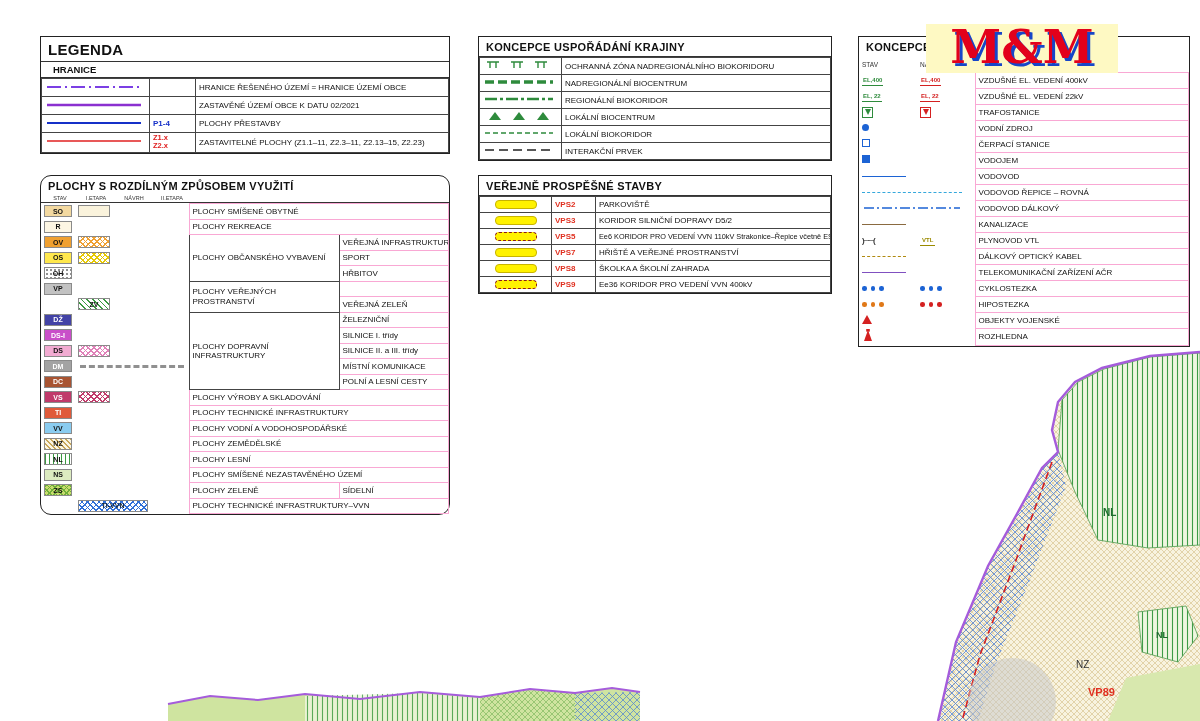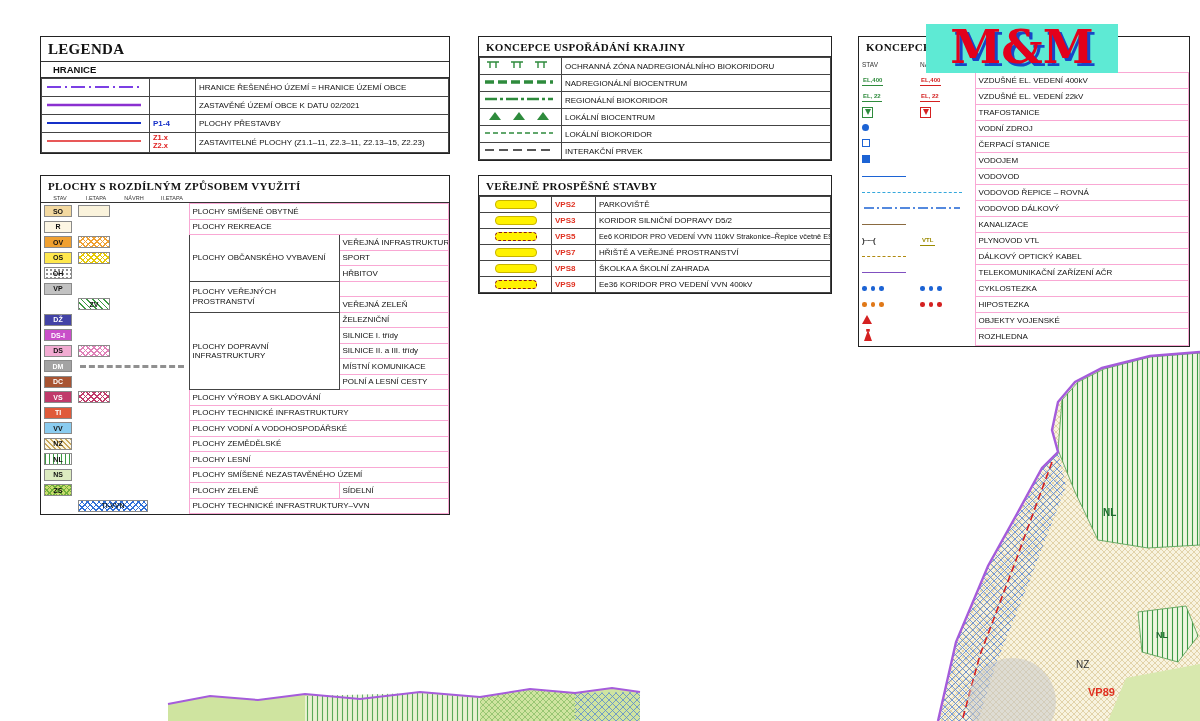--- a/index.html
+++ b/index.html
@@ -1,20 +1,20 @@
 <!DOCTYPE html>
 <html><head>
 <meta charset="utf-8">
 <style>
   *{margin:0;padding:0;box-sizing:border-box;}
   html,body{width:1200px;height:721px;}
   body{position:relative;background:#fff;font-family:"Liberation Sans",sans-serif;overflow:hidden;color:#111;}
   .map-svg{position:absolute;left:0;top:0;z-index:1;}
   .panel{position:absolute;background:#fff;border:1.4px solid #222;z-index:2;}
-  .panel-title{font-weight:bold;font-size:11px;padding:4px 7px 3px;border-bottom:1px solid #333;letter-spacing:.3px;font-family:Liberation Serif, serif;}
+  .panel-title{font-weight:bold;font-size:11px;padding:4px 7px 3px;border-bottom:1px solid #333;letter-spacing:.3px;}
   .panel-title.big{font-size:15px;}
   .sub-head{font-weight:bold;font-size:9.5px;padding:2px 12px;border-bottom:1px solid #333;}
   table{border-collapse:collapse;width:100%;table-layout:fixed;}
   td{font-size:8px;padding:1px 3px;vertical-align:middle;overflow:hidden;white-space:nowrap;}
   .bordered td{border:1px solid #444;}
   .lbl{border:1px solid #f9a8d4;}
   .grp{border:1px solid #444;text-align:left;white-space:normal;line-height:1.15;}
   .swc{border:none;}
   .sym-c{text-align:left;}
   
@@ -67,25 +67,25 @@
   .l-brown{border-top:1.5px solid #8A6A40;}
   .l-violet{border-top:1.3px solid #8050C0;}
   .l-olived{border-top:1.3px dashed #B08A10;}
   .paren{font-size:8px;color:#333;font-weight:bold;letter-spacing:-1px;}
   .vtl{color:#9A8A00;font-size:6px;font-weight:bold;border-bottom:1.3px solid currentColor;padding:0 2px;display:inline-block;line-height:1.5;}
   .ds{display:inline-block;width:4.5px;height:4.5px;border-radius:50%;margin-right:4px;}
   .ds.b{background:#1C63D4;} .ds.o{background:#E07818;} .ds.r{background:#D42020;}
   .tri-r{display:inline-block;width:0;height:0;border-left:5px solid transparent;border-right:5px solid transparent;border-bottom:9px solid #D42020;}
   .hsm{font-size:6.5px;color:#333;padding:0 3px;}
   
-  .logo{position:absolute;left:926px;top:24px;width:192px;z-index:5;background:#5eead4;text-align:center;padding:2px 3px 3px;}
+  .logo{position:absolute;left:926px;top:24px;width:192px;z-index:5;background:#fef9c3;text-align:center;padding:2px 3px 3px;}
   .logo-mm{font-family:"DejaVu Serif",serif;font-size:46px;font-weight:bold;color:#E3001B;line-height:.95;text-shadow:3px 3px 0 #1746C8;}
   .logo-bar{margin-top:2px;background:#1746C8;color:#fff;font-weight:bold;font-size:13px;letter-spacing:3px;padding:4px 0;}
   .p-legenda{left:40px;top:36px;width:410px;}
-  .p-plochy{left:40px;top:175px;width:410px;}
+  .p-plochy{left:40px;top:175px;width:410px;border-radius:11px;}
   .p-krajina{left:478px;top:36px;width:354px;}
   .p-vps{left:478px;top:175px;width:354px;}
   .p-tech{left:858px;top:36px;width:332px;}
   .pl td{height:15.5px;}
   .kr td{height:17px;}
   .vp td{height:16px;}
   .te td{height:16px;}
   .le td{height:18px;}
 </style>
 </head>

